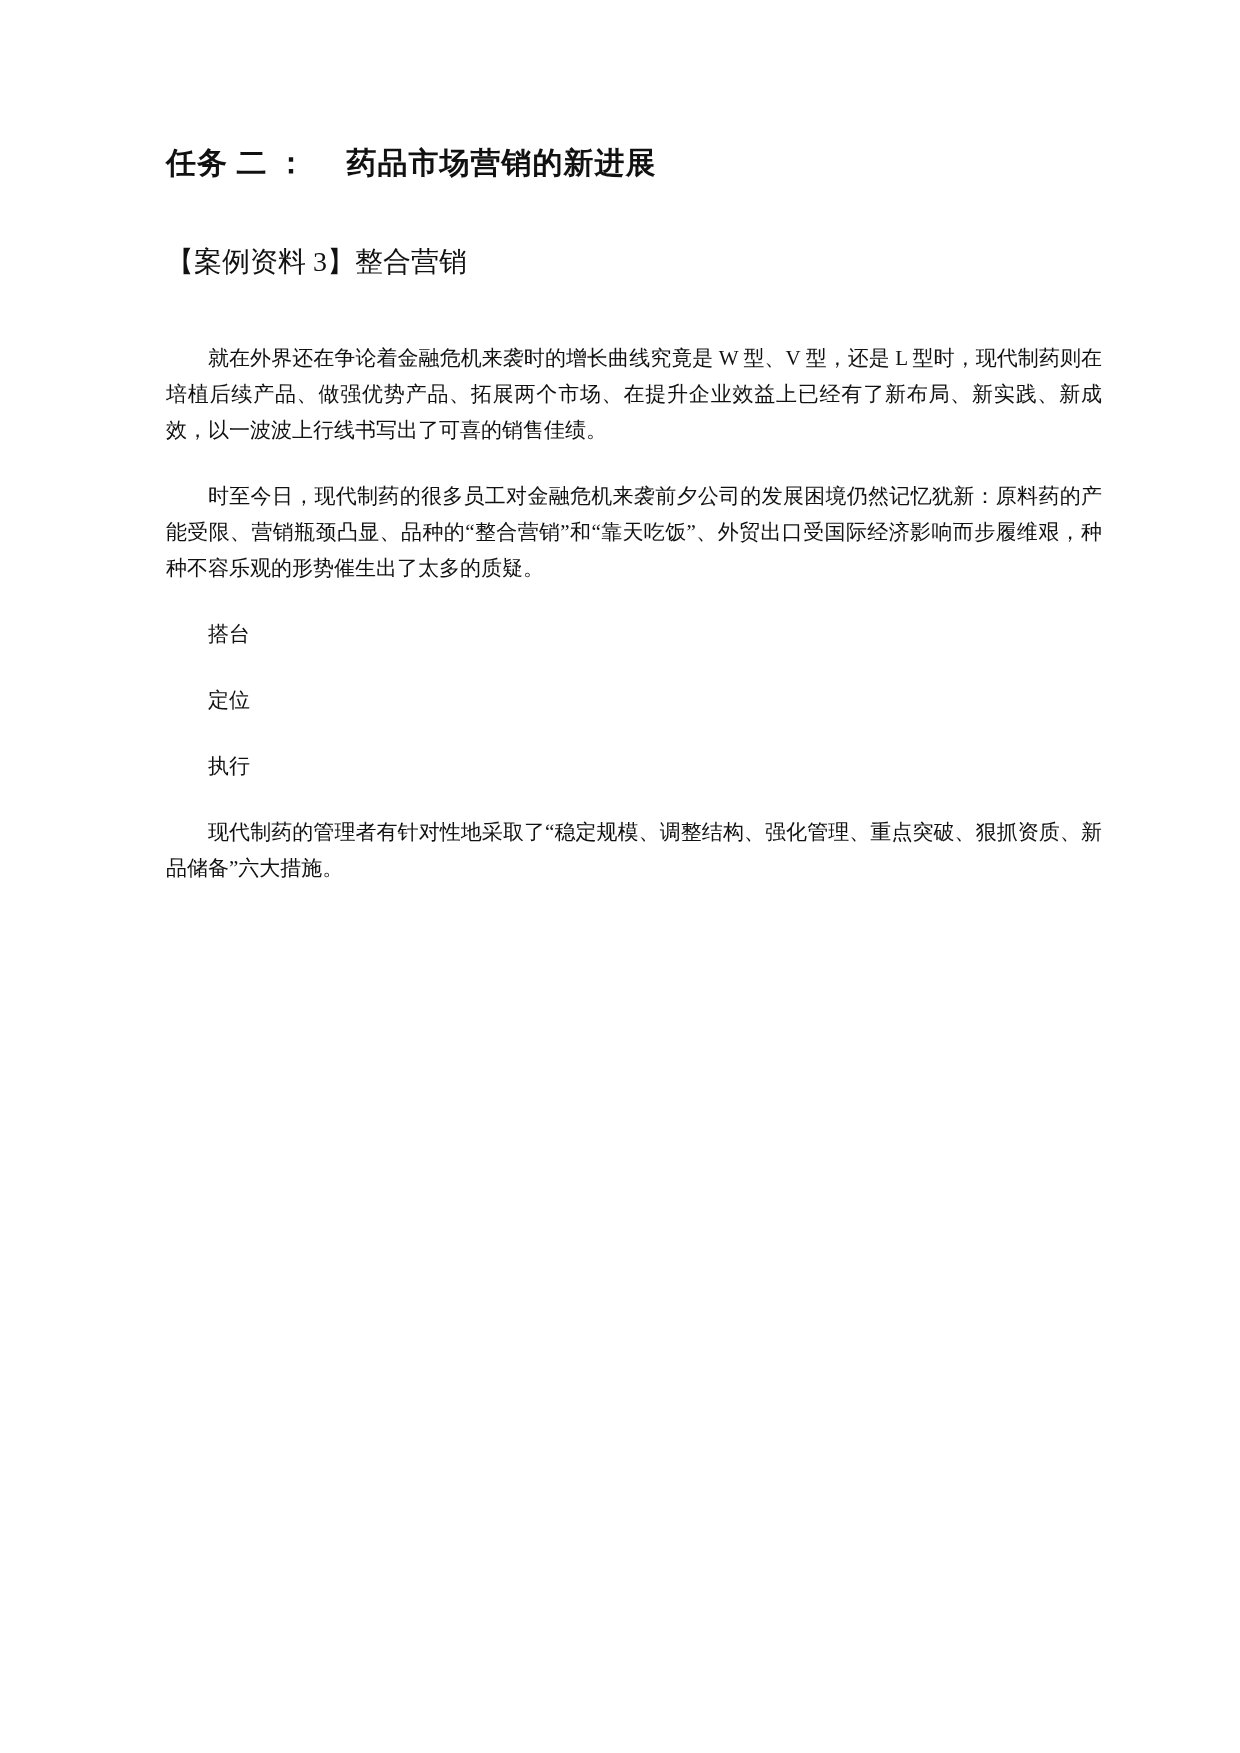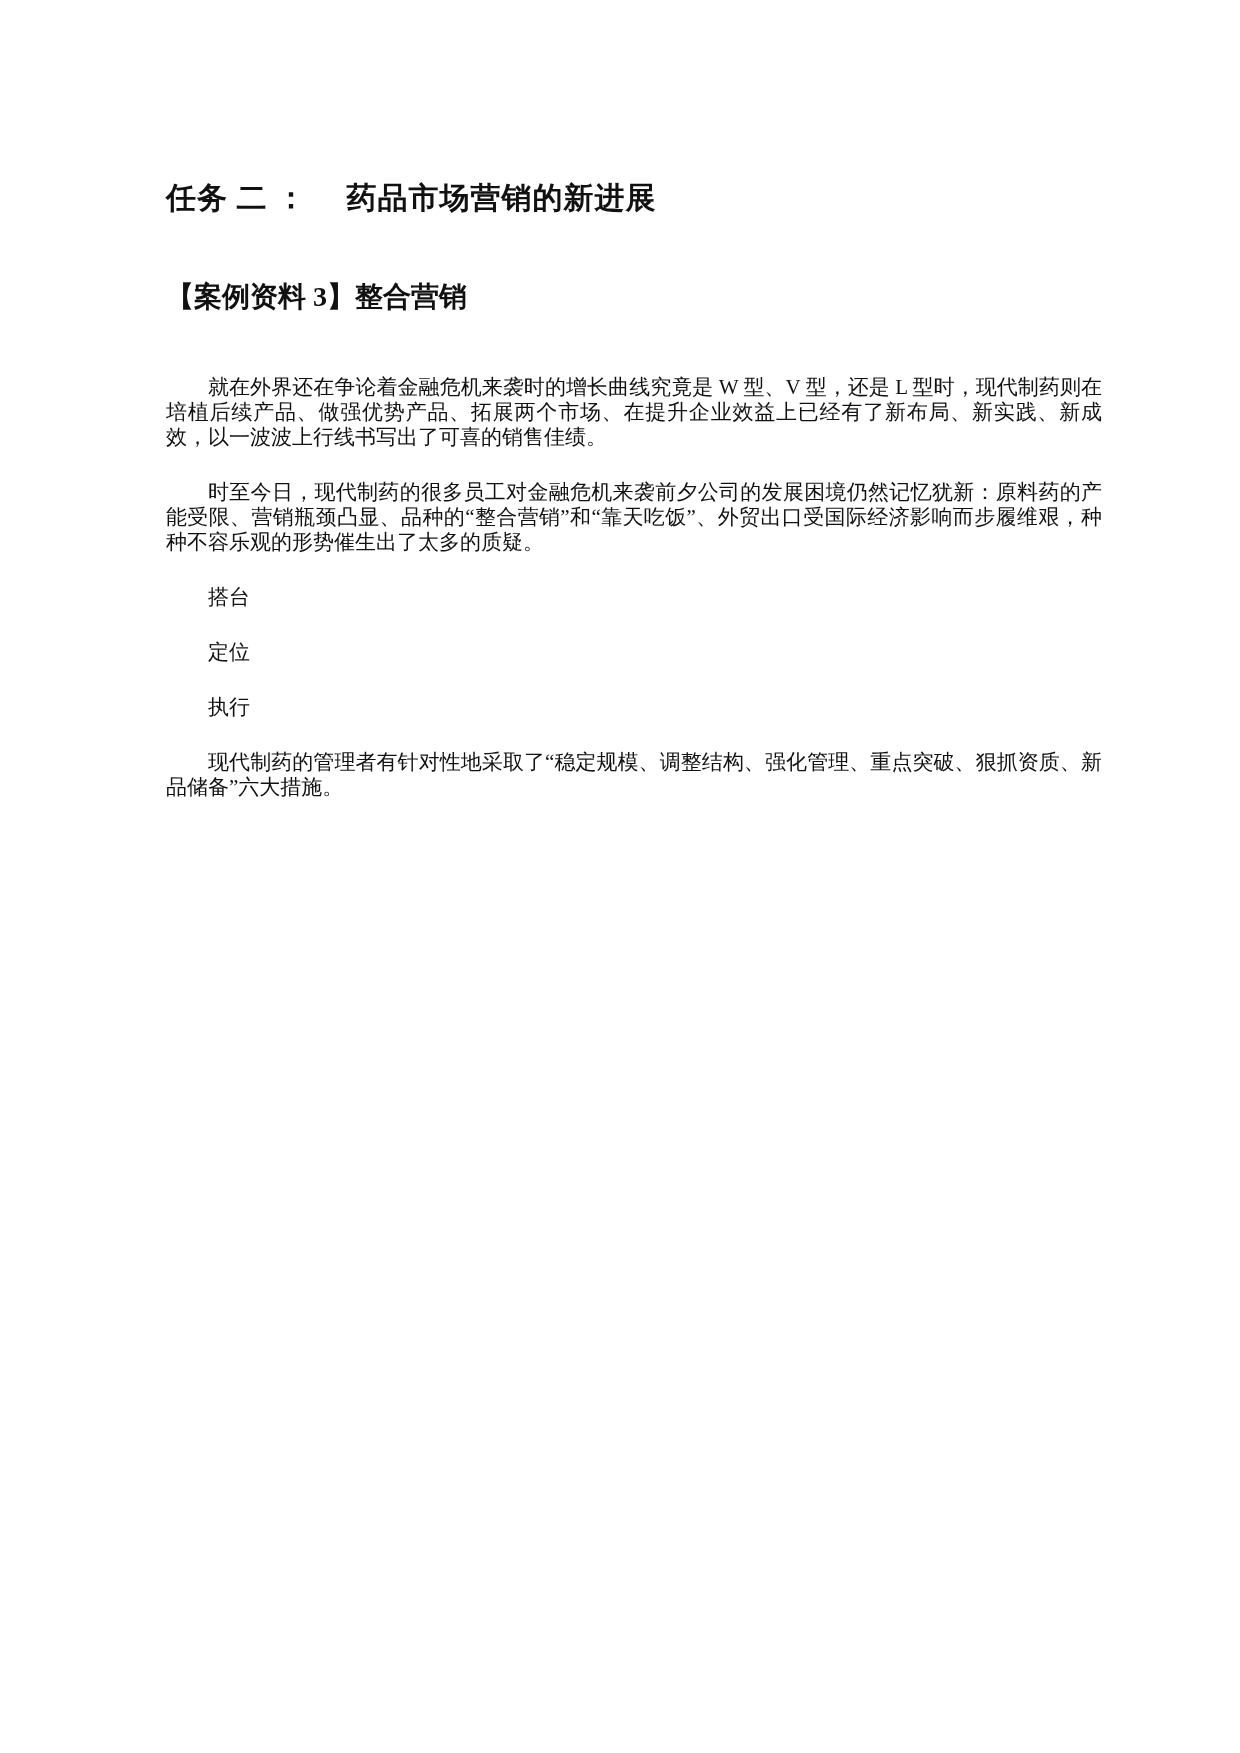--- a/index.html
+++ b/index.html
@@ -15,40 +15,39 @@
     background: #ffffff;
     color: #111111;
     font-family: "Liberation Serif", "DejaVu Serif", serif;
     overflow: hidden;
   }
   .content {
     position: absolute;
     left: 166px;
     top: 0;
     width: 936px;
-    margin-top: 35px;
   }
   .doc-title {
     margin: 144px 0 0 0;
     font-size: 30px;
     line-height: 38px;
     font-weight: bold;
     letter-spacing: 1px;
     white-space: pre-wrap;
   }
   .doc-subtitle {
     margin: 62px 0 0 0;
     font-size: 28px;
     line-height: 36px;
-    font-weight: bold;
+    font-weight: normal;
   }
   .para, .sec-heading {
     margin: 30px 0 0 0;
     font-size: 21px;
-    line-height: 25px;
+    line-height: 36px;
     text-indent: 2em;
     text-align: justify;
     text-justify: inter-ideograph;
     word-break: break-all;
   }
   .first-para {
     margin-top: 60px;
   }
   .sec-heading {
     text-align: left;

